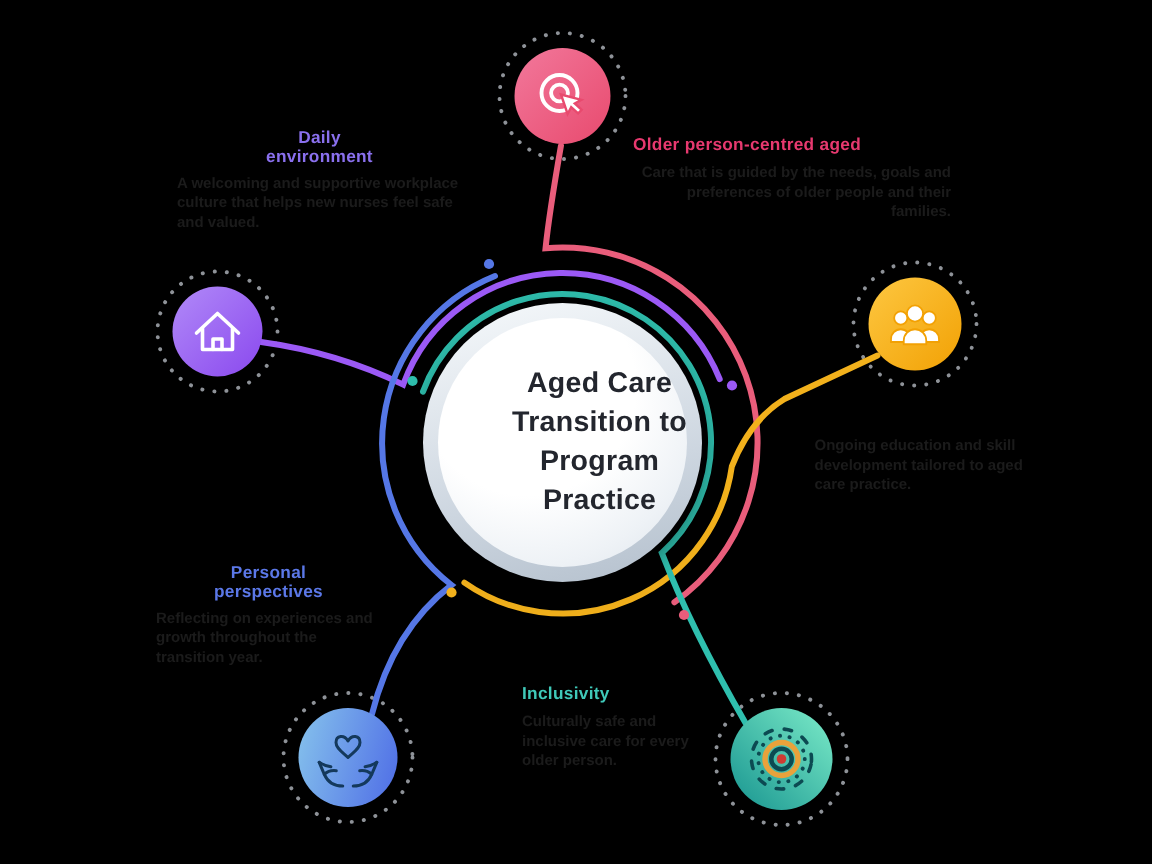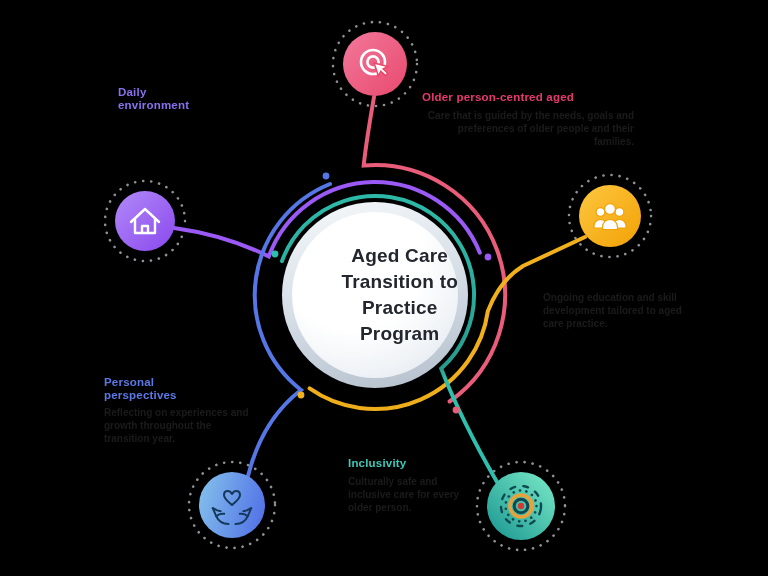--- a/index.html
+++ b/index.html
@@ -15,21 +15,21 @@
   .center-ring{left:282px;top:202px;width:186px;height:186px;
                background:linear-gradient(165deg,#f7fafc 0%,#cdd6e0 62%,#b3bfcc 100%);
                box-shadow:0 6px 18px rgba(0,0,0,.45);}
   .center-inner{width:166px;height:166px;border-radius:50%;
                background:radial-gradient(circle at 36% 28%,#ffffff 45%,#eef2f6 74%,#dbe2ea 100%);
                display:flex;align-items:center;justify-content:flex-end;}
   .center-title{font-size:19px;font-weight:700;line-height:1.38;color:#23262e;text-align:center;letter-spacing:.2px;}
   .center-title span{display:block;}
   .tblock{position:absolute;}
   .h{font-weight:700;font-size:11.5px;line-height:12.5px;letter-spacing:.2px;}
-  .h span{display:block;}
+  .h span{display:block;text-align:center;}
   .h-purple{color:#8a70ee;} .h-pink{color:#e7396f;} .h-yellow{color:#f3ab07;}
   .h-blue{color:#5b78e8;}   .h-teal{color:#3fc9b9;}
   .body{font-size:10px;font-weight:600;line-height:1.32;color:#1b1b1b;margin-top:5px;}
   .b-purple{width:190px;} .b-pink{width:212px;text-align:right;} .b-yellow{width:158px;}
   .b-blue{width:150px;}   .b-teal{width:118px;}
 </style>
 </head>
 <body>
 
 <div class="stage">
@@ -63,22 +63,22 @@
       <circle cx="326" cy="176" r="3.4" fill="#5577e6"></circle>
       <circle cx="275" cy="254" r="3.4" fill="#2fbfae"></circle>
     </g>
   </svg>
 
   <div class="circle center-ring">
     <div class="center-inner">
       <div class="center-title">
         <span>Aged Care</span>
         <span>Transition to</span>
+        <span>Program</span>
         <span>Practice</span>
-        <span>Program</span>
       </div>
     </div>
   </div>
 
   <div class="circle node-pink">
     <svg width="46" height="46" viewBox="-23 -23 46 46">
       <g fill="none" stroke="#fff" stroke-width="2.6">
         <circle r="12" cx="-2" cy="-2"></circle>
         <circle r="5.6" cx="-2" cy="-2"></circle>
       </g>
@@ -131,20 +131,21 @@
       <circle r="15.5" fill="none" stroke="#0c4a52" stroke-width="2.6" stroke-dasharray="0.1 6.4" stroke-linecap="round"></circle>
       <circle r="20" fill="none" stroke="#0c4a52" stroke-width="2.4" stroke-dasharray="5 8.2" stroke-linecap="round" transform="rotate(10)"></circle>
     </svg>
   </div>
 
   <div class="tblock" style="left:118px;top:86px;">
     <div class="h h-purple">
       <span>Daily</span>
       <span>environment</span>
     </div>
+    <div class="body b-purple">A welcoming and supportive workplace culture that helps new nurses feel safe and valued.</div>
   </div>
 
   <div class="tblock" style="left:422px;top:91px;">
     <div class="h h-pink">Older person-centred aged</div>
     <div class="body b-pink">Care that is guided by the needs, goals and preferences of older people and their families.</div>
   </div>
 
   <div class="tblock" style="left:543px;top:286px;">
     <div class="body b-yellow">Ongoing education and skill development tailored to aged care practice.</div>
   </div>

